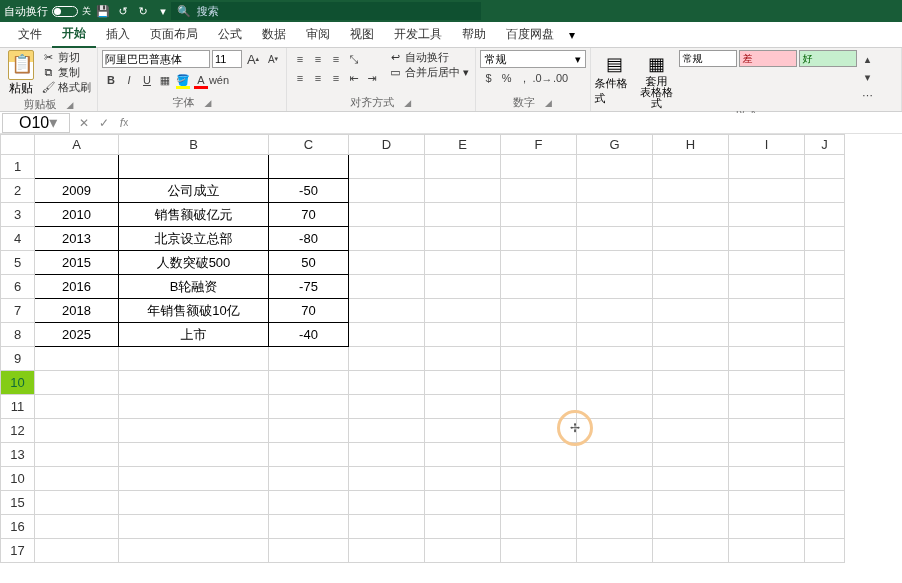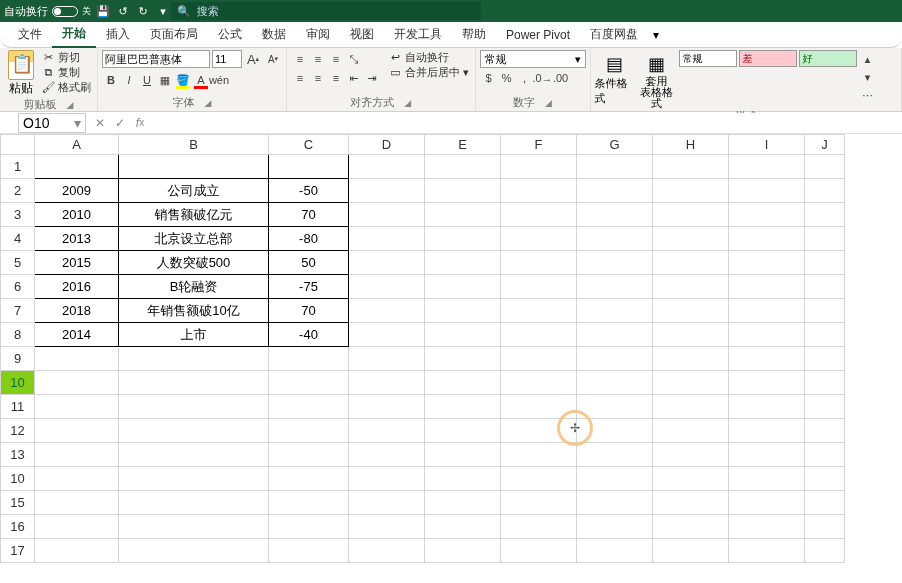--- a/index.html
+++ b/index.html
@@ -11,21 +11,21 @@
 .autosave-toggle { display: flex; align-items: center; gap: 4px; }
 .toggle-switch { width: 26px; height: 11px; border: 1px solid #fff; border-radius: 6px; position: relative; }
 .toggle-switch::after { content: ""; position: absolute; width: 7px; height: 7px; background: #fff; border-radius: 50%; left: 1px; top: 1px; }
 .toggle-label { font-size: 9px; }
 .qat-icon { width: 16px; height: 16px; display: flex; align-items: center; justify-content: center; color: #fff; cursor: pointer; }
 .titlebar-center { flex: 1; text-align: center; font-size: 12px; }
 .titlebar .mod { font-size: 10px; }
 .searchbox { background: #0f5030; width: 310px; height: 18px; display: flex; align-items: center; padding: 0 6px; color: #cde; font-size: 11px; gap: 6px; }
 
 
-.tabs { background: #fff; height: 26px; display: flex; align-items: center; border-bottom: 1px solid #d0d0d0; padding-left: 8px; font-size: 12px; border-radius: 11px; }
+.tabs { background: #fff; height: 26px; display: flex; align-items: center; border-bottom: 1px solid #d0d0d0; padding-left: 8px; font-size: 12px; }
 .tab { padding: 0 10px; height: 26px; display: flex; align-items: center; cursor: pointer; color: #333; }
 .tab.active { border-bottom: 2px solid #185c37; color: #185c37; font-weight: bold; }
 .tab-dropdown { width: 16px; display: flex; align-items: center; justify-content: center; cursor: pointer; }
 
 
 .ribbon { background: #f3f2f1; height: 64px; display: flex; border-bottom: 1px solid #d0d0d0; }
 .ribbon-group { border-right: 1px solid #e0e0e0; padding: 2px 4px 0 4px; display: flex; flex-direction: column; }
 .ribbon-group-body { flex: 1; display: flex; align-items: flex-start; gap: 2px; }
 .ribbon-group-label { text-align: center; font-size: 11px; color: #666; padding-bottom: 1px; display: flex; justify-content: center; align-items: center; gap: 10px; }
 .dlauncher { font-size: 9px; color: #888; cursor: pointer; }
@@ -51,21 +51,21 @@
 
 .big-btn { display: flex; flex-direction: column; align-items: center; width: 40px; cursor: pointer; font-size: 11px; padding-top: 2px; }
 .big-btn-icon { width: 24px; height: 24px; display: flex; align-items: center; justify-content: center; font-size: 18px; }
 
 .style-gallery { display: flex; flex-direction: column; gap: 2px; }
 .style-row { display: flex; gap: 2px; }
 .style-swatch { width: 58px; height: 17px; border: 1px solid #999; font-size: 10px; display: flex; align-items: center; padding: 0 3px; }
 
 
 .formula-row { height: 22px; display: flex; align-items: center; border-bottom: 1px solid #e0e0e0; background: #fff; }
-.namebox { width: 68px; height: 20px; border: 1px solid #ccc; font-size: 14px; padding: 0 4px; display: flex; align-items: center; justify-content: space-between; margin-left: 18px; }
+.namebox { width: 68px; height: 20px; border: 1px solid #ccc; font-size: 16px; padding: 0 16px; display: flex; align-items: center; justify-content: space-between; margin-left: 2px; }
 .fb-btns { display: flex; gap: 0; padding: 0 4px; }
 .fb-btn { width: 20px; height: 20px; display: flex; align-items: center; justify-content: center; color: #888; cursor: pointer; }
 .formula-input { flex: 1; height: 20px; border: none; outline: none; font-size: 11px; padding: 0 4px; }
 
 
 .grid-container { position: relative; width: 902px; overflow: hidden; }
 .grid { border-collapse: collapse; table-layout: fixed; }
 .grid th, .grid td { border: 1px solid #d4d4d4; font-size: 13px; text-align: center; background: #fff; }
 .col-head { background: #e6e6e6; color: #333; font-weight: normal; height: 20px; }
 .row-head { background: #e6e6e6; color: #333; font-weight: normal; width: 34px; }
@@ -102,21 +102,20 @@
   <div class="tab">文件</div>
   <div class="tab active">开始</div>
   <div class="tab">插入</div>
   <div class="tab">页面布局</div>
   <div class="tab">公式</div>
   <div class="tab">数据</div>
   <div class="tab">审阅</div>
   <div class="tab">视图</div>
   <div class="tab">开发工具</div>
   <div class="tab">帮助</div>
-  <div class="tab">Power Pivot</div>
   <div class="tab">百度网盘</div>
   <div class="tab-dropdown">▾</div>
 </div>
 
 <div class="ribbon">
 
   <div class="ribbon-group">
     <div class="ribbon-group-body">
       <div class="paste-split">
         <div class="paste-icon-big"></div>
@@ -396,21 +395,21 @@
           <td class="data-cell"></td>
           <td class="data-cell"></td>
           <td class="data-cell"></td>
           <td class="data-cell"></td>
           <td class="data-cell"></td>
         </tr>
       </tbody>
       <tbody>
         <tr>
           <th class="row-head">8</th>
-          <td class="data-cell tbl-cell">2014</td>
+          <td class="data-cell tbl-cell">2025</td>
           <td class="data-cell tbl-cell">上市</td>
           <td class="data-cell tbl-cell">-40</td>
           <td class="data-cell"></td>
           <td class="data-cell"></td>
           <td class="data-cell"></td>
           <td class="data-cell"></td>
           <td class="data-cell"></td>
           <td class="data-cell"></td>
           <td class="data-cell"></td>
         </tr>

